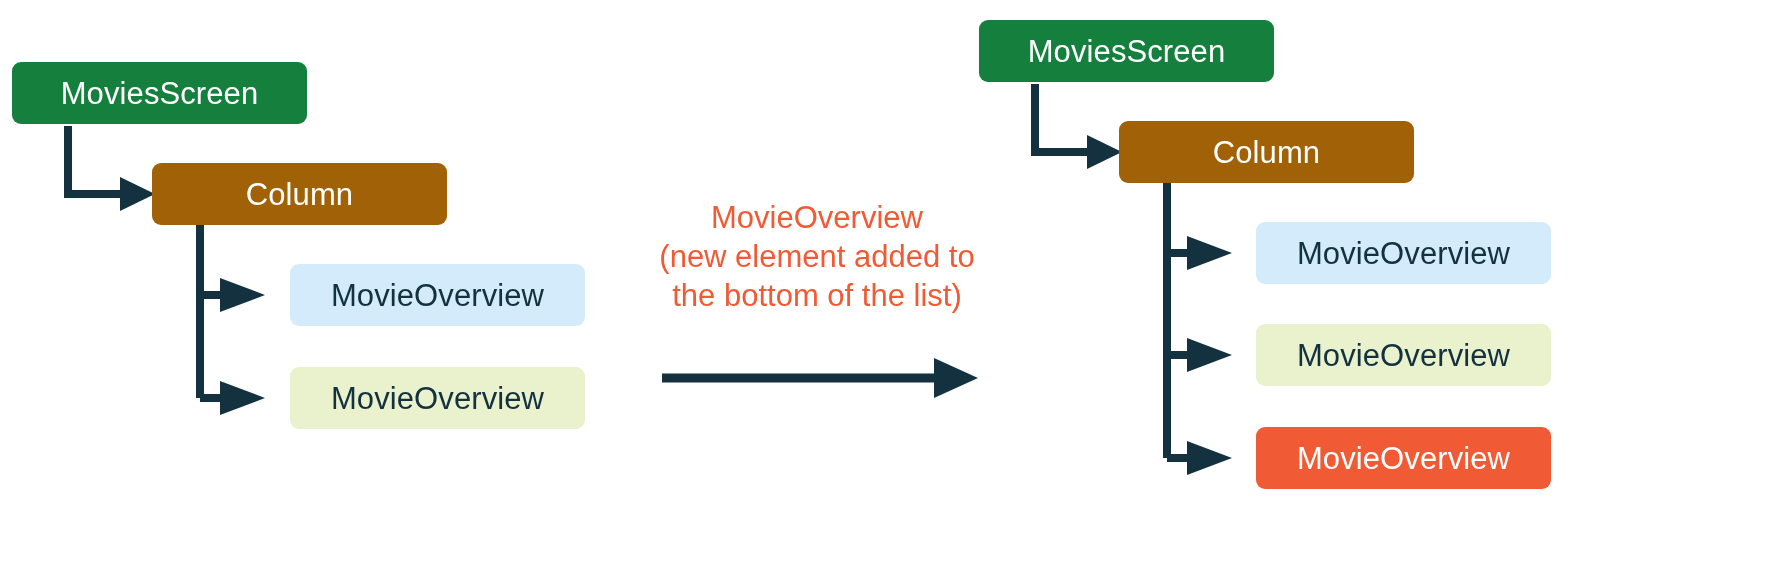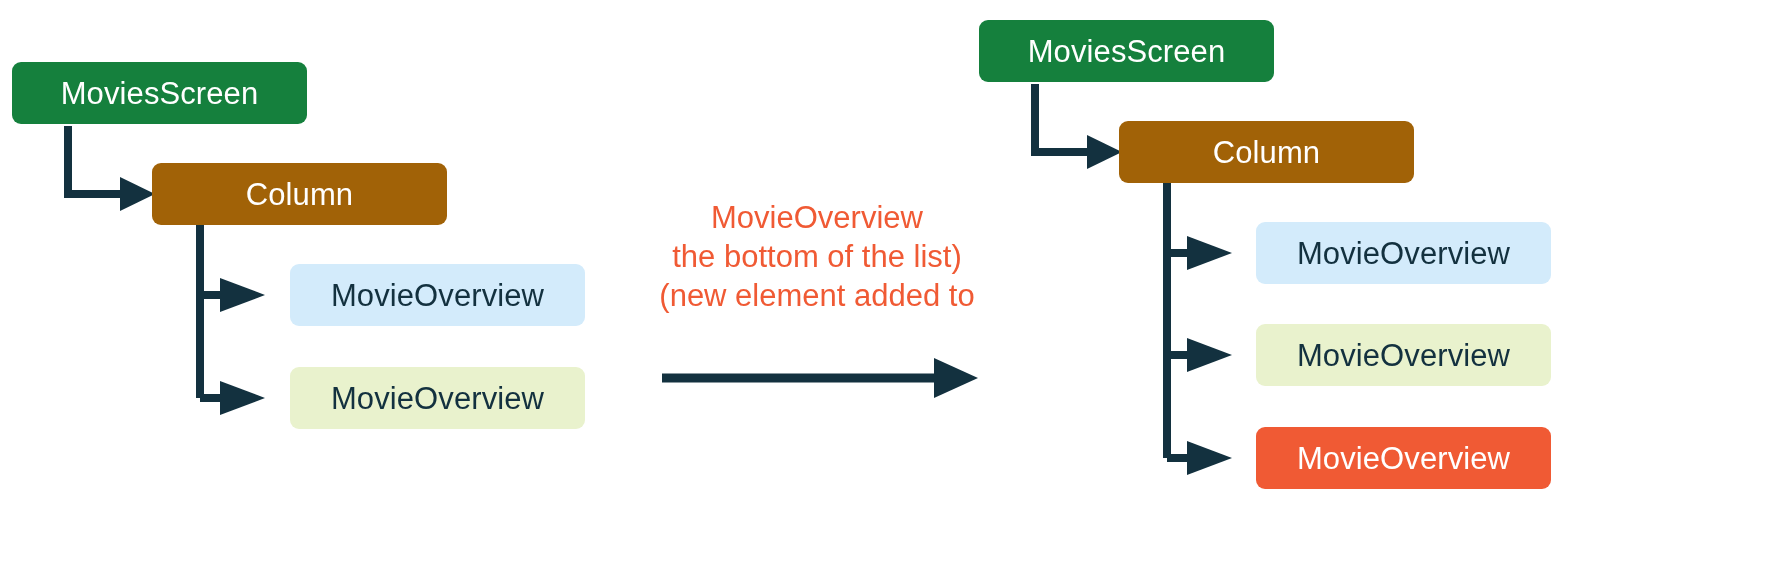--- a/index.html
+++ b/index.html
@@ -106,22 +106,22 @@
   <div class="node node-screen" style="left:12px; top:62px; width:295px; height:62px;">MoviesScreen</div>
 
   <div class="node node-column" style="left:152px; top:163px; width:295px; height:62px;">Column</div>
 
   <div class="node node-overview-blue" style="left:290px; top:264px; width:295px; height:62px;">MovieOverview</div>
 
   <div class="node node-overview-lime" style="left:290px; top:367px; width:295px; height:62px;">MovieOverview</div>
 
   <div class="transition-label" style="left:657px; top:198px; width:320px;">
     <div>MovieOverview</div>
+    <div>(new element added to</div>
     <div>the bottom of the list)</div>
-    <div>(new element added to</div>
   </div>
 
   <div class="node node-screen" style="left:979px; top:20px; width:295px; height:62px;">MoviesScreen</div>
 
   <div class="node node-column" style="left:1119px; top:121px; width:295px; height:62px;">Column</div>
 
   <div class="node node-overview-blue" style="left:1256px; top:222px; width:295px; height:62px;">MovieOverview</div>
 
   <div class="node node-overview-lime" style="left:1256px; top:324px; width:295px; height:62px;">MovieOverview</div>
 

